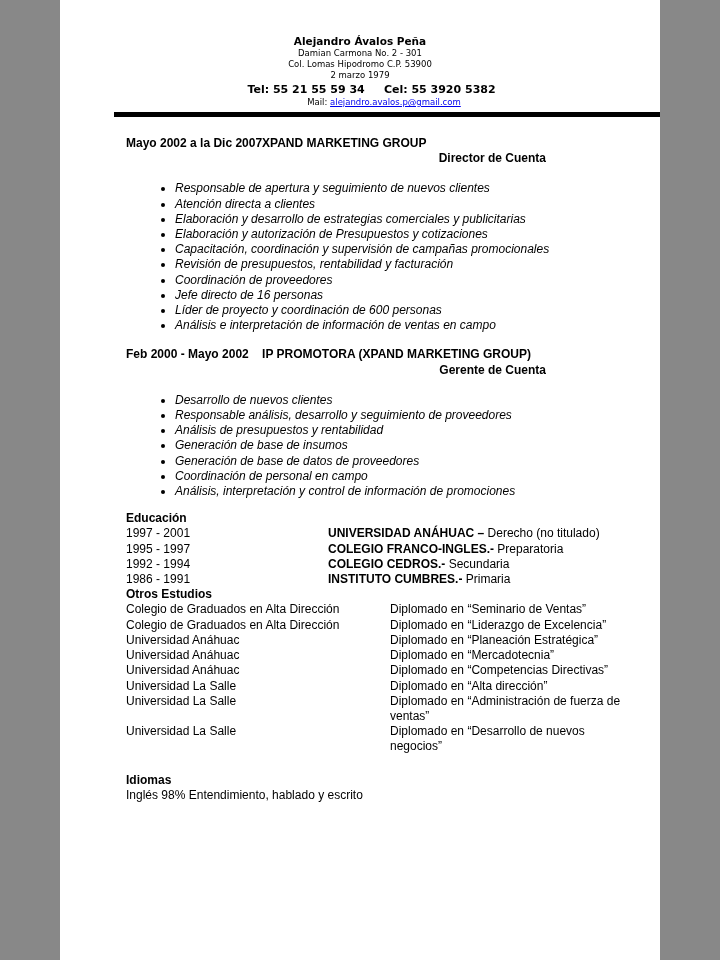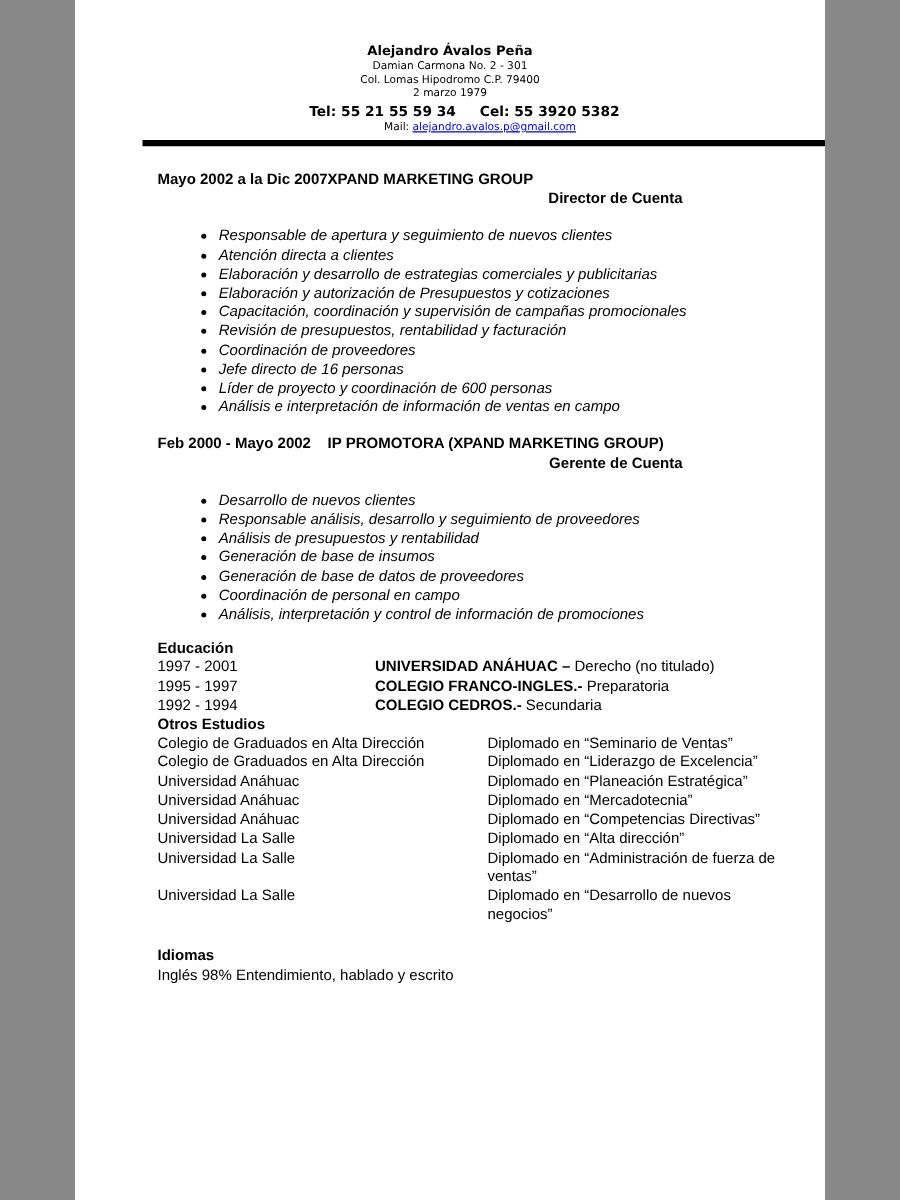--- a/index.html
+++ b/index.html
@@ -37,38 +37,38 @@
   
   .content { margin-left: 66px; margin-right: 30px; }
   .job { margin-top: 19px; }
   .job-heading { font-weight: bold; white-space: pre-wrap; }
   .job-title   { font-weight: bold; width: 420px; text-align: right; }
   .job ul { margin: 15px 0 0 0; padding-left: 49px; font-style: italic; }
   .job li { line-height: 15.2px; }
   .job.second { margin-top: 14px; }
   .sec-heading { font-weight: bold; }
   .edu { margin-top: 12px; }
-  .edu-row { display: flex; }
+  .edu-row { display: flex; gap: 28px; }
   .edu-years { width: 174px; flex: none; }
   .edu-line  { white-space: pre-wrap; }
   .edu-line b { font-weight: bold; }
   .otros { }
   .otros-row { display: flex; }
   .otros-inst { width: 264px; flex: none; }
   .idiomas { margin-top: 18px; }
 </style>
 </head>
 <body>
 
 <div class="page">
 
   <div class="doc-header">
     <div class="h-name">Alejandro Ávalos Peña</div>
     <div class="h-small">Damian Carmona No. 2 - 301</div>
-    <div class="h-small">Col. Lomas Hipodromo C.P. 79400</div>
+    <div class="h-small">Col. Lomas Hipodromo C.P. 53900</div>
     <div class="h-small">2 marzo 1979</div>
     <div class="h-tel">Tel: 55 21 55 59 34     Cel: 55 3920 5382</div>
     <div class="h-mail"><span>Mail: </span><a href="#">alejandro.avalos.p@gmail.com</a></div>
   </div>
 
   <div class="rule"></div>
 
   <div class="content">
 
     <div class="job">
@@ -109,20 +109,24 @@
         <span class="edu-line"><b>UNIVERSIDAD ANÁHUAC –</b><span> Derecho (no titulado)</span></span>
       </div>
       <div class="edu-row">
         <span class="edu-years">1995 - 1997</span>
         <span class="edu-line"><b>COLEGIO FRANCO-INGLES.-</b><span> Preparatoria</span></span>
       </div>
       <div class="edu-row">
         <span class="edu-years">1992 - 1994</span>
         <span class="edu-line"><b>COLEGIO CEDROS.-</b><span> Secundaria</span></span>
       </div>
+      <div class="edu-row">
+        <span class="edu-years">1986 - 1991</span>
+        <span class="edu-line"><b>INSTITUTO CUMBRES.-</b><span> Primaria</span></span>
+      </div>
     </div>
 
     <div class="otros">
       <div class="sec-heading">Otros Estudios</div>
       <div class="otros-row">
         <span class="otros-inst">Colegio de Graduados en Alta Dirección</span>
         <span>Diplomado en “Seminario de Ventas”</span>
       </div>
       <div class="otros-row">
         <span class="otros-inst">Colegio de Graduados en Alta Dirección</span>

